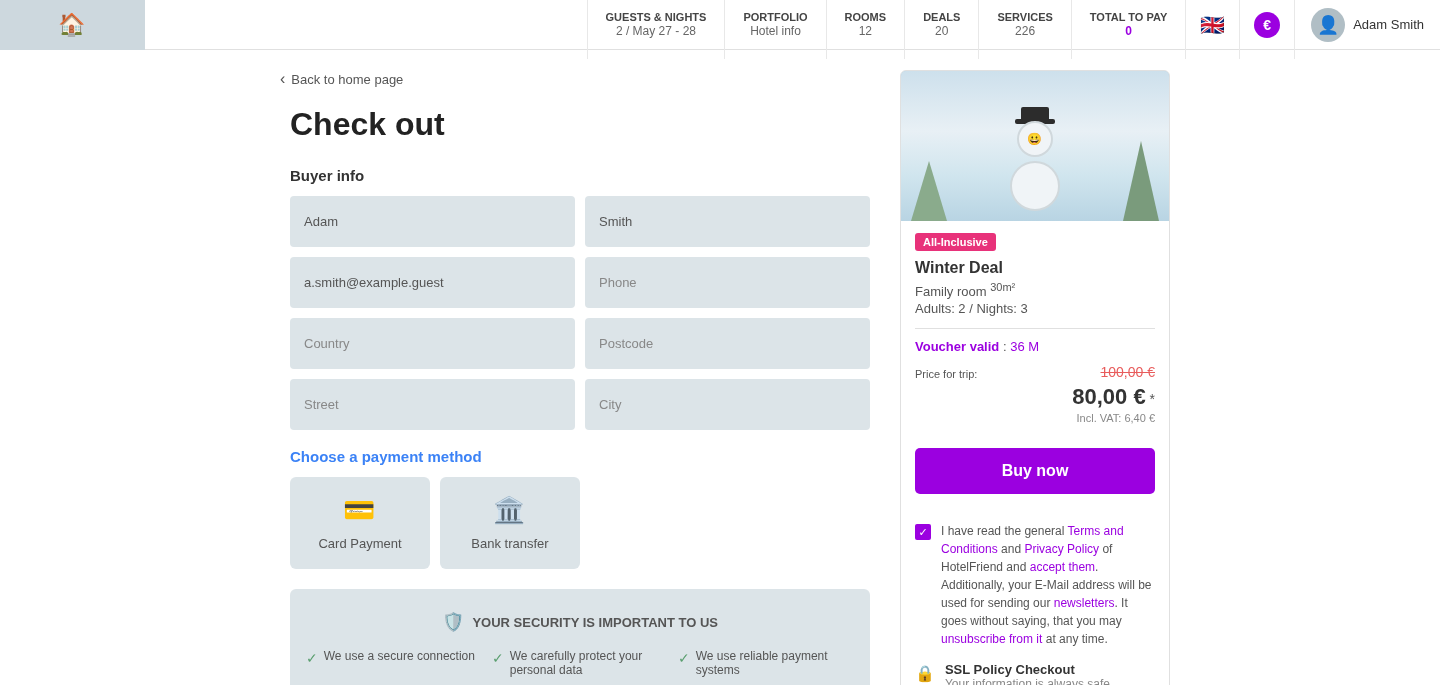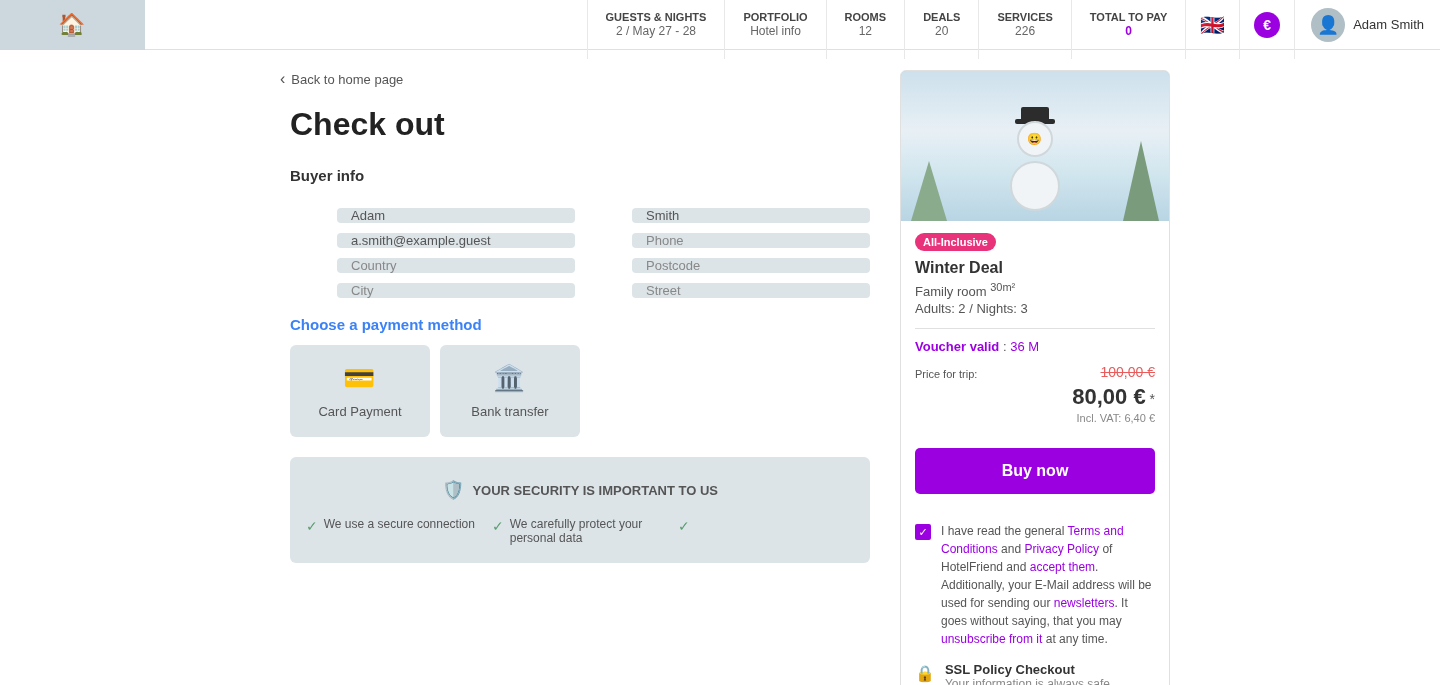--- a/index.html
+++ b/index.html
@@ -57,27 +57,27 @@
       display: flex; align-items: center; gap: 6px; color: #555;
       font-size: 13px; margin-bottom: 18px; cursor: pointer;
       text-decoration: none; margin-left: -10px;
     }
     .back-chevron { font-size: 16px; color: #555; }
 
     
     .page-title { font-size: 32px; font-weight: bold; color: #222; margin-bottom: 24px; }
 
     
-    .section-title { font-size: 15px; font-weight: bold; color: #333; margin-bottom: 24px; }
+    .section-title { font-size: 15px; font-weight: bold; color: #333; margin-bottom: 12px; }
 
     
     .form-row { display: flex; gap: 10px; margin-bottom: 10px; }
     .form-input {
-      flex: 1; padding: 0 14px; background: #dce4e8; border: none;
-      border-radius: 4px; font-size: 13px; color: #555; outline: none; margin-left: 47px;
+      flex: 1; padding: 18px 14px; background: #dce4e8; border: none;
+      border-radius: 4px; font-size: 13px; color: #555; outline: none;
     }
     .form-input::placeholder { color: #888; }
 
     
     .payment-title { font-size: 15px; font-weight: bold; color: #3b82f6; margin: 18px 0 12px; }
     .payment-options { display: flex; gap: 10px; }
     .payment-option {
       flex: 1; max-width: 140px; padding: 18px 14px;
       background: #dce4e8; border-radius: 6px; display: flex;
       flex-direction: column; align-items: center; gap: 10px;
@@ -146,21 +146,21 @@
     .tree-right {
       right: 10px;
       border-left: 18px solid transparent;
       border-right: 18px solid transparent;
       border-bottom: 80px solid #7a9b7c;
     }
 
     .hotel-info { padding: 12px 14px; }
     .badge-all-inclusive {
       background: #e8327a; color: #fff; font-size: 11px;
-      font-weight: bold; padding: 3px 8px; border-radius: 9px;
+      font-weight: bold; padding: 3px 8px; border-radius: 3px;
       display: inline-block; margin-bottom: 8px;
     }
     .hotel-deal-title { font-size: 16px; font-weight: bold; color: #333; margin-bottom: 4px; }
     .hotel-room-info { font-size: 13px; color: #555; margin-bottom: 2px; }
     .room-size { font-size: 11px; vertical-align: super; }
     .hotel-guests { font-size: 13px; color: #555; margin-bottom: 12px; }
 
     .voucher-line {
       font-size: 13px; color: #555; margin-bottom: 10px;
       border-top: 1px solid #e0e0e0; padding-top: 10px;
@@ -264,22 +264,22 @@
     </div>
     <div class="form-row">
       <input class="form-input" value="a.smith@example.guest" style="">
       <input class="form-input" placeholder="Phone" style="">
     </div>
     <div class="form-row">
       <input class="form-input" placeholder="Country" style="">
       <input class="form-input" placeholder="Postcode" style="">
     </div>
     <div class="form-row">
+      <input class="form-input" placeholder="Street" style="">
       <input class="form-input" placeholder="City" style="">
-      <input class="form-input" placeholder="Street" style="">
     </div>
 
     <div class="payment-title">Choose a payment method</div>
     <div class="payment-options">
       <div class="payment-option">
         <span class="pay-icon">💳</span>
         <span>Card Payment</span>
       </div>
       <div class="payment-option">
         <span class="pay-icon">🏛️</span>
@@ -296,20 +296,21 @@
         <div class="security-point">
           <span class="check-icon">✓</span>
           <span>We use a secure connection</span>
         </div>
         <div class="security-point">
           <span class="check-icon">✓</span>
           <span>We carefully protect your personal data</span>
         </div>
         <div class="security-point">
           <span class="check-icon">✓</span>
+          <span>We use reliable payment systems</span>
         </div>
       </div>
     </div>
   </div>
 
   <div class="right-col">
 
     <div class="hotel-card">
       <div class="hotel-image">
         <div class="hotel-image-bg">

